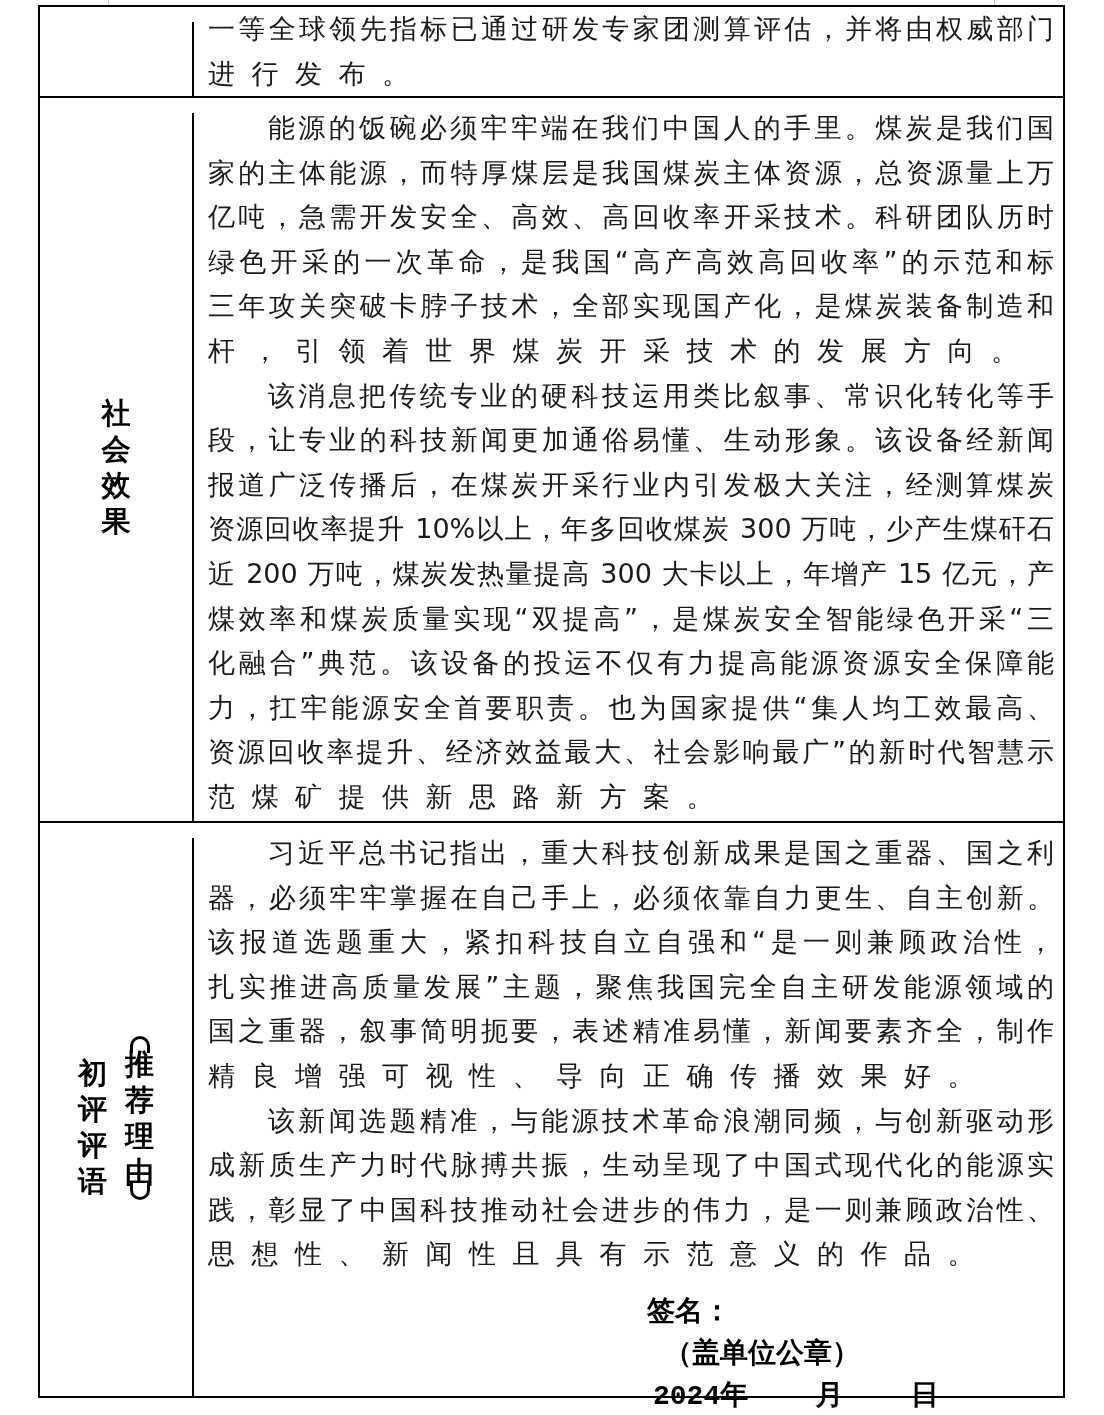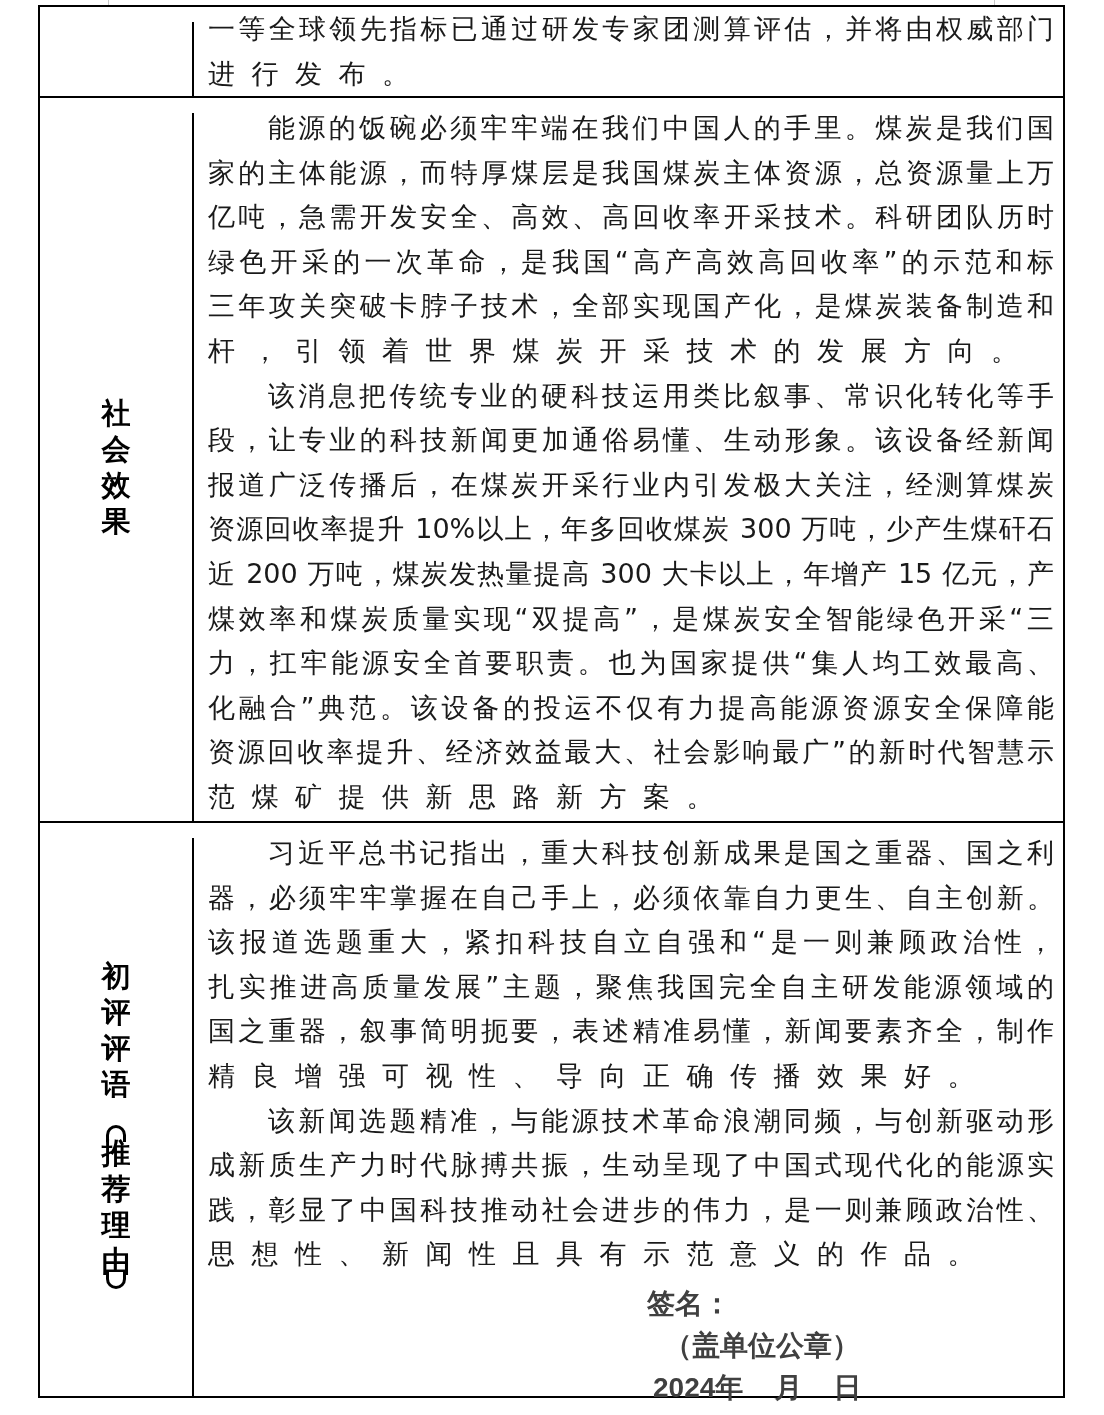--- a/index.html
+++ b/index.html
@@ -71,21 +71,20 @@
       font-weight: bold;
       font-size: 29px;
       line-height: 36px;
       width: 30px;
       text-align: center;
       word-break: break-all;
       color: #000;
     }
     .label-two-col {
       display: flex;
-      flex-direction: column;
       gap: 15px;
       align-items: center;
     }
     .label-col {
       font-weight: bold;
       font-size: 29px;
       line-height: 36px;
       width: 32px;
       text-align: center;
       word-break: break-all;
@@ -131,25 +130,26 @@
       letter-spacing: 0;
     }
     .line.short {
       text-align-last: left;
       letter-spacing: 16.5px;
     }
     .line.indent { padding-left: 60px; }
 
     .sig-block {
       position: absolute;
-      font-family: Liberation Sans, sans-serif;
+      font-family: Liberation Mono, monospace;
       font-weight: bold;
       font-size: 28px;
-      color: #404040;
+      color: #000000;
       white-space: pre;
+      margin-top: 7px;
     }
   </style>
 </head>
 <body>
 
 <div class="corner-mark left"></div>
 <div class="corner-mark right"></div>
 
 <div class="doc-table">
 
@@ -174,22 +174,22 @@
         <div class="line">亿吨，急需开发安全、高效、高回收率开采技术。科研团队历时</div>
         <div class="line">绿色开采的一次革命，是我国“高产高效高回收率”的示范和标</div>
         <div class="line">三年攻关突破卡脖子技术，全部实现国产化，是煤炭装备制造和</div>
         <div class="line short">杆，引领着世界煤炭开采技术的发展方向。</div>
         <div class="line indent">该消息把传统专业的硬科技运用类比叙事、常识化转化等手</div>
         <div class="line">段，让专业的科技新闻更加通俗易懂、生动形象。该设备经新闻</div>
         <div class="line">报道广泛传播后，在煤炭开采行业内引发极大关注，经测算煤炭</div>
         <div class="line">资源回收率提升 10%以上，年多回收煤炭 300 万吨，少产生煤矸石</div>
         <div class="line">近 200 万吨，煤炭发热量提高 300 大卡以上，年增产 15 亿元，产</div>
         <div class="line">煤效率和煤炭质量实现“双提高”，是煤炭安全智能绿色开采“三</div>
+        <div class="line">化融合”典范。该设备的投运不仅有力提高能源资源安全保障能</div>
         <div class="line">力，扛牢能源安全首要职责。也为国家提供“集人均工效最高、</div>
-        <div class="line">化融合”典范。该设备的投运不仅有力提高能源资源安全保障能</div>
         <div class="line">资源回收率提升、经济效益最大、社会影响最广”的新时代智慧示</div>
         <div class="line short">范煤矿提供新思路新方案。</div>
       </div>
     </div>
   </div>
 
   <div class="row row-3 last">
     <div class="label-cell">
       <div class="label-two-col">
         <div class="label-col" style="margin-top: 18px;">初评评语</div>

